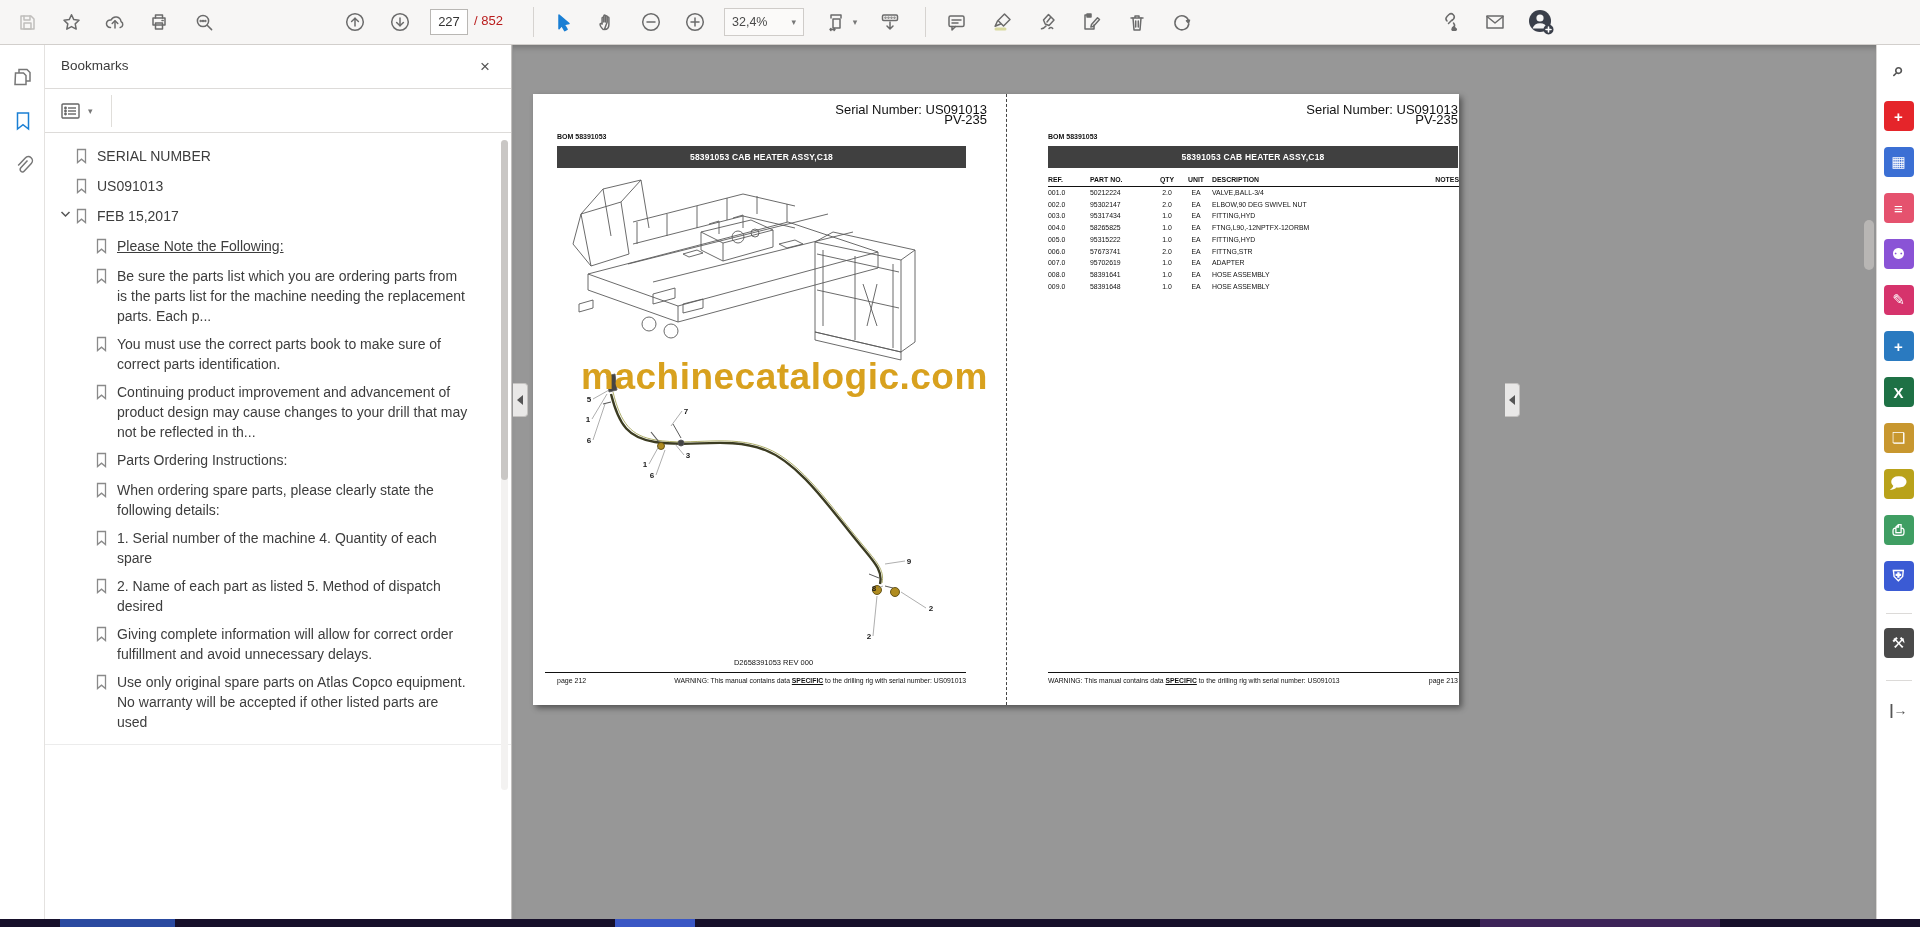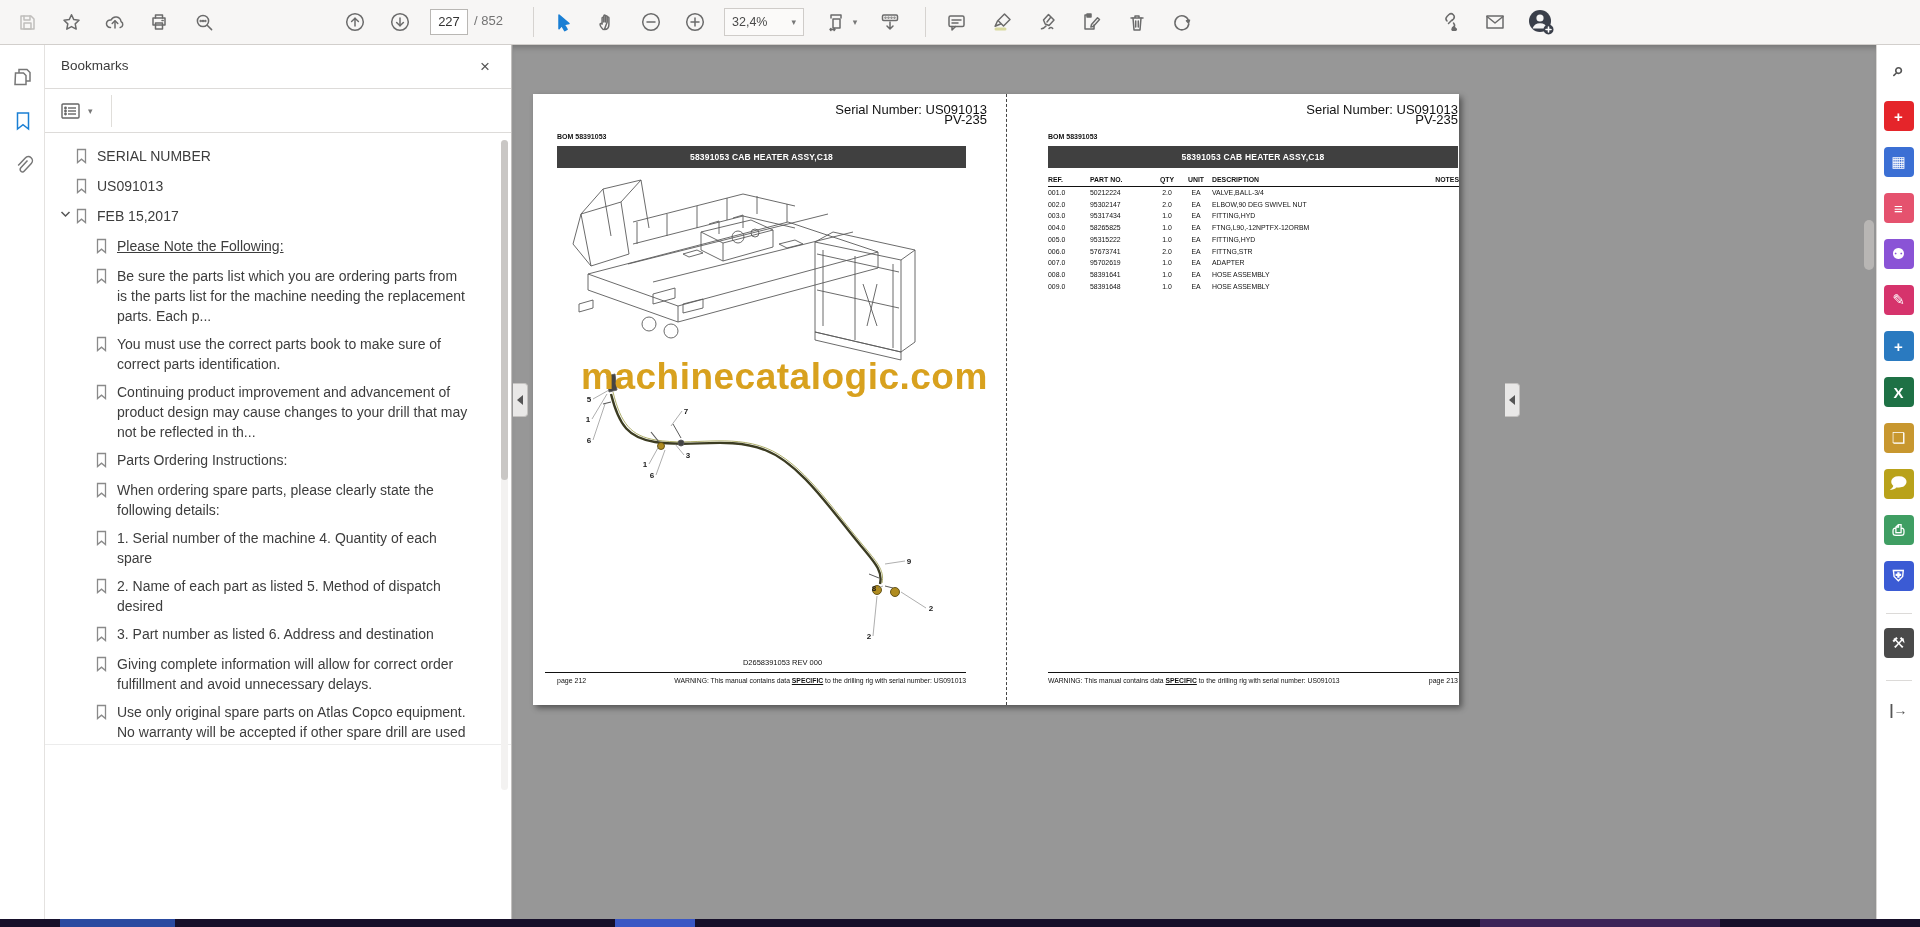--- a/index.html
+++ b/index.html
@@ -6,21 +6,21 @@
   html,body { width:1920px; height:927px; overflow:hidden; font-family:"Liberation Sans","DejaVu Sans",sans-serif; background:#979797; }
   #app { position:relative; width:1920px; height:927px; }
 
   
   .toolbar { position:absolute; left:0; top:0; width:1920px; height:45px; background:#f7f6f5; border-bottom:1px solid #d2cfcc; z-index:30; }
   .tbtn { position:absolute; top:5px; width:34px; height:34px; display:flex; align-items:center; justify-content:center; border-radius:3px; cursor:pointer; }
   .tbtn svg { stroke:#6b6b6b; fill:none; stroke-width:1.5; stroke-linecap:round; stroke-linejoin:round; }
   .tbtn.disabled svg { stroke:#c0bebc; }
   .tb-divider { position:absolute; top:7px; width:1px; height:30px; background:#d6d3d0; }
   .pagebox { position:absolute; top:9px; left:430px; width:38px; height:26px; background:#fff; border:1px solid #b9b7b4; font-size:13px; color:#333; text-align:center; line-height:24px; }
-  .pagetotal { position:absolute; top:13px; left:474px; font-size:13px; color:#737373; }
+  .pagetotal { position:absolute; top:13px; left:474px; font-size:13px; color:#b91c1c; }
   .zoombox { position:absolute; top:8px; left:724px; width:80px; height:28px; border:1px solid #cfccc9; background:#fbfaf9; font-size:12.5px; color:#4a4a4a; display:flex; align-items:center; padding:0 7px; justify-content:space-between; cursor:pointer; }
   .caret { font-size:9px; color:#777; }
   .avatar-btn { background:transparent; }
 
   
   .left-rail { position:absolute; left:0; top:45px; width:45px; height:875px; background:#ffffff; border-right:1px solid #e4e2e0; z-index:20; }
   .rail-btn { width:45px; height:44px; display:flex; align-items:center; justify-content:center; cursor:pointer; }
   .rail-btn svg { stroke:#777; fill:none; stroke-width:1.5; }
   .rail-btn.active svg { stroke:#1a7fd4; }
 
@@ -55,21 +55,21 @@
   .bom { position:absolute; top:39px; font-size:7px; font-weight:bold; }
   .page-left .bom { left:24px; } .page-right .bom { left:41px; }
   .blackbar { position:absolute; top:52px; height:22px; background:#404040; color:#fff; font-size:8.5px; font-weight:bold; text-align:center; line-height:22px; letter-spacing:.2px; }
   .page-left .blackbar { left:24px; width:409px; }
   .page-right .blackbar { left:41px; width:410px; }
 
   .drawing { position:absolute; left:0; top:0; width:474px; height:611px; }
   .callout { position:absolute; font-size:8px; font-weight:bold; color:#1a1a1a; transform:translate(-50%,-50%); }
   .watermark { position:absolute; left:48px; top:262px; font-size:37px; font-weight:bold; color:#d8a11e; letter-spacing:.5px; white-space:nowrap; }
 
-  .rev { position:absolute; left:12px; width:475px; top:564px; text-align:center; font-size:7.5px; }
+  .rev { position:absolute; left:3px; width:475px; top:564px; text-align:center; font-size:7.5px; }
   .footline { position:absolute; top:578px; border-top:1.5px solid #111; }
   .page-left .footline { left:12px; width:421px; }
   .page-right .footline { left:41px; width:411px; }
   .pagenum { position:absolute; top:583px; font-size:7px; }
   .page-left .pagenum { left:24px; }
   .page-right .pagenum { right:1px; }
   .warning { position:absolute; top:583px; font-size:6.8px; }
   .page-left .warning { right:41px; }
   .page-right .warning { left:41px; }
   .warning b u { font-weight:bold; }
@@ -379,33 +379,27 @@
         <div class="bm-row lvl2">
           <span class="bmi"><svg width="13" height="16" style="stroke:#8a8a8a;fill:none;stroke-width:1.3">
               <path d="M2.5 1.5h8v13l-4-3.3-4 3.3z"></path>
             </svg></span>
           <span class="bm-text">2. Name of each part as listed 5. Method of dispatch desired</span>
         </div>
         <div class="bm-row lvl2">
           <span class="bmi"><svg width="13" height="16" style="stroke:#8a8a8a;fill:none;stroke-width:1.3">
               <path d="M2.5 1.5h8v13l-4-3.3-4 3.3z"></path>
             </svg></span>
-          <span class="bm-text">3. Part number as listed 6. Address and destination</span>
-        </div>
-        <div class="bm-row lvl2">
-          <span class="bmi"><svg width="13" height="16" style="stroke:#8a8a8a;fill:none;stroke-width:1.3">
-              <path d="M2.5 1.5h8v13l-4-3.3-4 3.3z"></path>
-            </svg></span>
           <span class="bm-text">Giving complete information will allow for correct order fulfillment and avoid unnecessary delays.</span>
         </div>
         <div class="bm-row lvl2">
           <span class="bmi"><svg width="13" height="16" style="stroke:#8a8a8a;fill:none;stroke-width:1.3">
               <path d="M2.5 1.5h8v13l-4-3.3-4 3.3z"></path>
             </svg></span>
-          <span class="bm-text">Use only original spare parts on Atlas Copco equipment. No warranty will be accepted if other spare drill are used</span>
+          <span class="bm-text">Use only original spare parts on Atlas Copco equipment. No warranty will be accepted if other listed parts are used</span>
         </div>
       </div>
     <div class="bm-scroll"></div>
     <div class="bm-thumb"></div>
   </div>
 
   <div class="doc-area">
     <div class="spread">
 
       <div class="page page-left">

